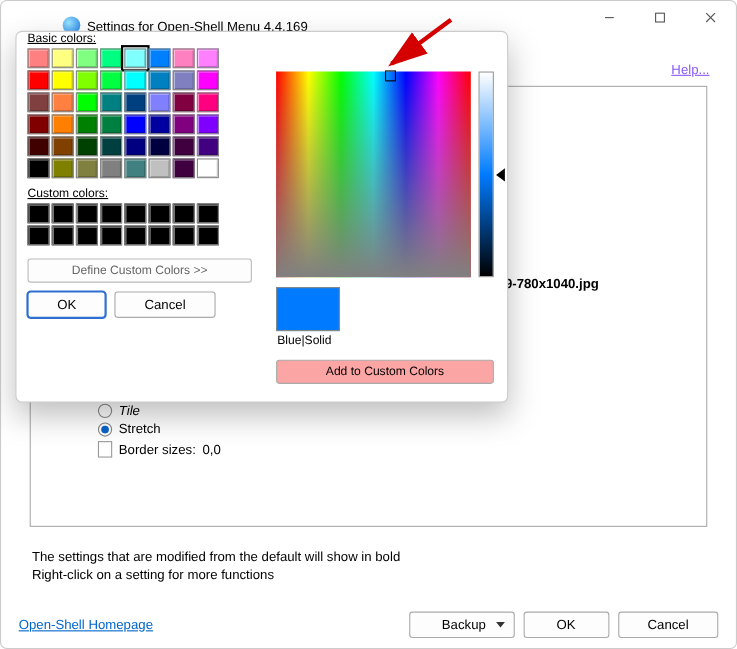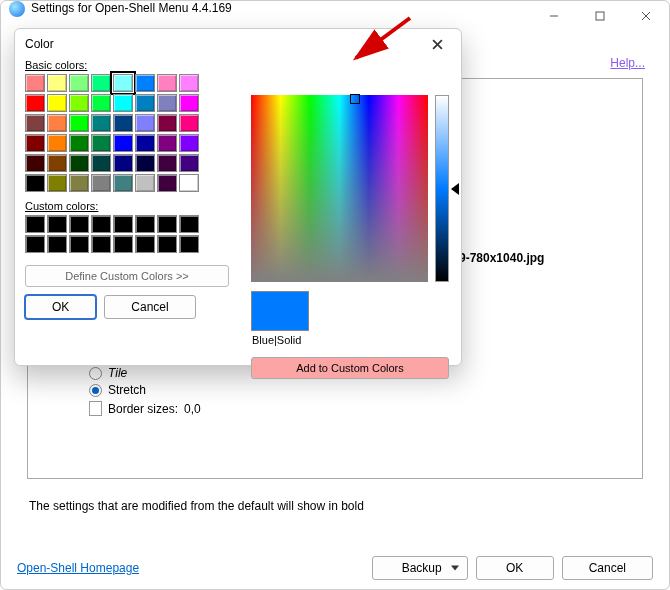--- a/index.html
+++ b/index.html
@@ -1,19 +1,19 @@
 <!DOCTYPE html>
 <html><head>
 <meta charset="utf-8">
 <style>
   * { box-sizing: border-box; font-family: 'Segoe UI', Tahoma, sans-serif; }
   body { margin: 0; background: #fff; width: 670px; height: 590px; overflow: hidden; position: relative; }
   
   .main-window { position: absolute; left: 0; top: 0; width: 670px; height: 590px; border: 1px solid #ccc; border-radius: 6px; background: #fff; }
-  .titlebar { height: 30px; display: flex; align-items: flex-start; padding-left: 8px; font-size: 12px; }
+  .titlebar { height: 30px; display: flex; align-items: flex-end; padding-left: 8px; font-size: 12px; margin-left: 48px; }
   .titlebar .icon { width: 16px; height: 16px; border-radius: 50%; background: radial-gradient(circle at 35% 35%, #9be7ff, #1a73e8); margin-right: 6px; }
   .winbtns { margin-left: auto; display: flex; }
   .winbtn { width: 46px; height: 30px; display: flex; align-items: center; justify-content: center; font-size: 10px; color: #555; }
   .winbtn svg { width: 10px; height: 10px; stroke: #555; stroke-width: 1; fill: none; }
   .help-link { position: absolute; right: 24px; top: 55px; color: #8b5cf6; font-size: 12px; text-decoration: underline; }
   .panel { position: absolute; left: 26px; top: 77px; right: 26px; bottom: 110px; border: 1px solid #aaa; background: #fff; }
   .filename { position: absolute; left: 454px; top: 250px; font-size: 12px; font-weight: 700; }
   .radio-row { position: absolute; display: flex; align-items: center; font-size: 12px; gap: 6px; }
   .radio-row.tile { left: 88px; top: 365px; font-style: italic; }
   .radio-row.stretch { left: 88px; top: 382px; }
@@ -102,41 +102,33 @@
     <span>Stretch</span>
   </div>
   <div class="border-row">
     <span class="sheet-icon"></span>
     <span>Border sizes:</span>
     <span>0,0</span>
   </div>
 
   <div class="footer-note">
     <div>The settings that are modified from the default will show in bold</div>
+    <div>Right-click on a setting for more functions</div>
   </div>
 
   <div class="bottom-bar">
     <a class="home-link">Open-Shell Homepage</a>
     <div class="spacer"></div>
     <div class="btn dropdown">Backup</div>
     <div class="btn">OK</div>
     <div class="btn">Cancel</div>
   </div>
 </div>
 
 <div class="color-dialog">
-  <div class="cd-titlebar">
-    <span>Color</span>
-    <div class="cd-close">
-      <svg viewBox="0 0 10 10">
-          <line x1="1" y1="1" x2="9" y2="9"></line>
-          <line x1="9" y1="1" x2="1" y2="9"></line>
-        </svg>
-    </div>
-  </div>
 
   <div class="cd-body">
     <div class="label">Basic colors:</div>
     <div class="swatch-grid" id="basic-grid">
         <div class="swatch" style="background: rgb(255, 128, 128);"></div>
         <div class="swatch" style="background: rgb(255, 255, 128);"></div>
         <div class="swatch" style="background: rgb(128, 255, 128);"></div>
         <div class="swatch" style="background: rgb(0, 255, 128);"></div>
         <div class="swatch selected" style="background: rgb(128, 255, 255);"></div>
         <div class="swatch" style="background: rgb(0, 128, 255);"></div>

